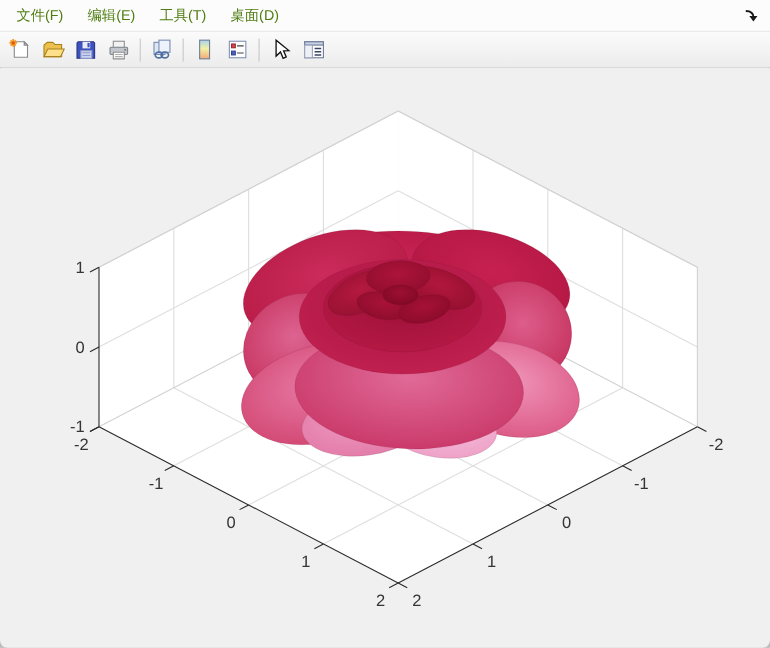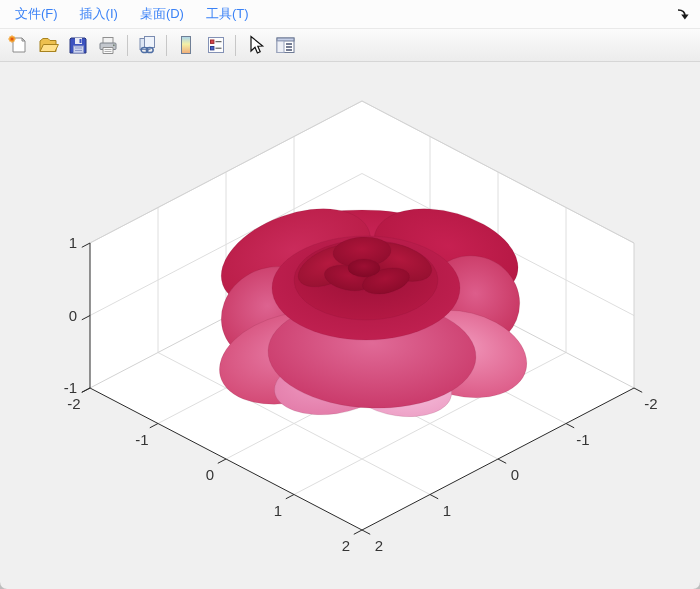--- a/index.html
+++ b/index.html
@@ -15,21 +15,21 @@
     overflow:hidden;
     display:flex;flex-direction:column;
     box-shadow:0 0 0 1px #9a9a9a inset;
   }
   
   .menubar{
     height:28px;flex:0 0 28px;
     background:var(--menubar_bg,#fcfcfc);
     display:flex;align-items:center;
     padding:0 4px;
-    font-size:13px;color:#3b82f6;
+    font-size:13px;color:#4d7c0f;
     border-bottom:1px solid #e9e9e9;
     position:relative;
   }
   .menu-item{padding:5px 11px;cursor:default;white-space:nowrap;}
   .dock-btn{margin-left:auto;margin-right:6px;display:flex;align-items:center;}
   
   .toolbar{
     height:32px;flex:0 0 32px;
     background:linear-gradient(#fbfbfb,#ececec);
     border-bottom:1px solid #d6d6d6;
@@ -50,23 +50,23 @@
     font-size:15px;
   }
 </style>
 </head>
 <body>
 
 <div class="window">
 
   <div class="menubar">
     <span class="menu-item">文件(F)</span>
-    <span class="menu-item">插入(I)</span>
+    <span class="menu-item">编辑(E)</span>
+    <span class="menu-item">工具(T)</span>
     <span class="menu-item">桌面(D)</span>
-    <span class="menu-item">工具(T)</span>
     <span class="dock-btn">
       <svg width="14" height="14" viewBox="0 0 14 14">
         <path d="M2 3 Q9 3 9 9" fill="none" stroke="#1a1a1a" stroke-width="1.7"></path>
         <path d="M5.2 7.6 L12.6 7.6 L8.9 12.6 Z" fill="#1a1a1a"></path>
       </svg>
     </span>
   </div>
 
   <div class="toolbar">
     <div class="tbtn">

